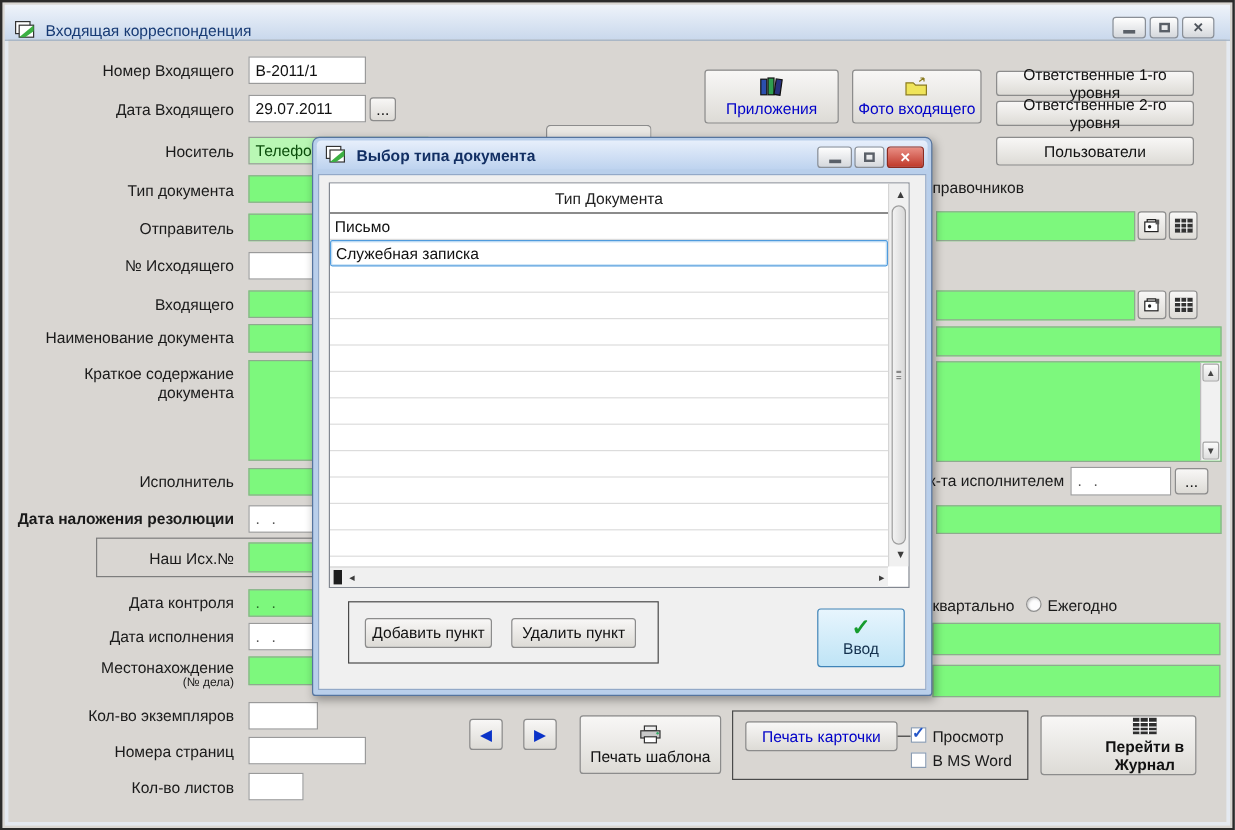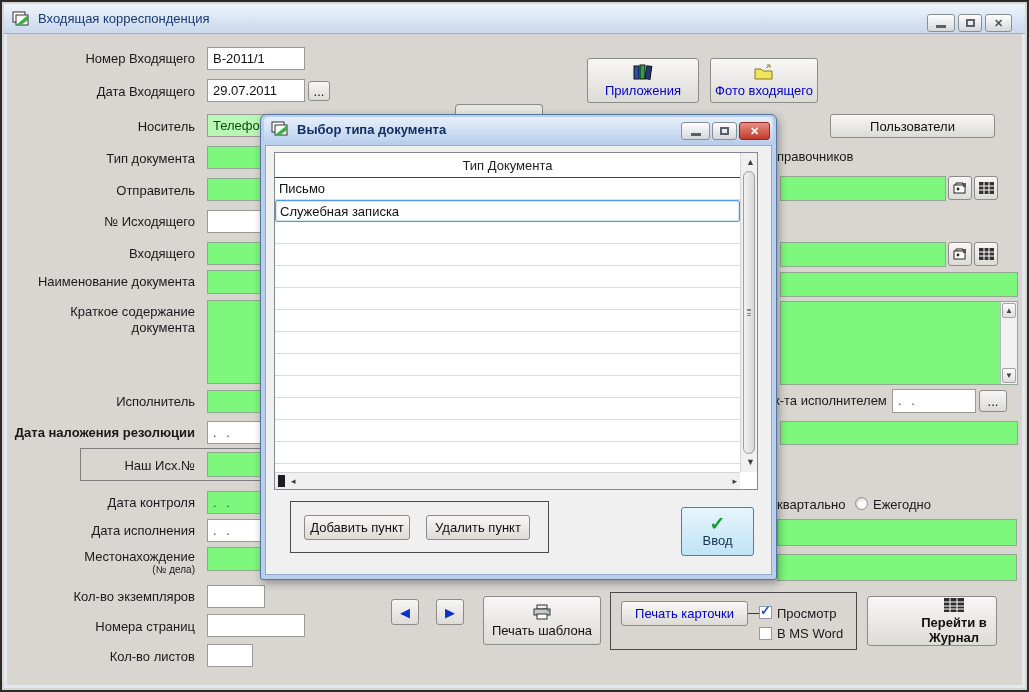--- a/index.html
+++ b/index.html
@@ -17,21 +17,21 @@
          border-radius:3px; font-size:13px; color:#111; display:flex; align-items:center;
          justify-content:center; text-align:center; cursor:default; }
   .btn.blue-text { color:#0000c8; }
   .btn.stack { flex-direction:column; gap:3px; }
   .dots { letter-spacing:3px; color:#555; }
   .groupbox { position:absolute; border:1px solid #7d7d7d; }
   .groupbox.dark { border-color:#4a4a4a; }
   
   .titlebar { position:absolute; left:2px; top:2px; right:2px; height:30px;
               background:linear-gradient(#eef3fa,#c9d8ec); border-bottom:1px solid #9fb0c4;
-              display:flex; align-items:center; }
+              display:flex; align-items:flex-end; }
   .titlebar .t { font-size:13px; color:#173a74; margin-left:8px; }
   .winbtn { position:absolute; border:1px solid #8a8f96; border-radius:3px;
             background:linear-gradient(#fefefe,#d5d8dc); display:flex; align-items:center;
             justify-content:center; font-size:10px; color:#4e545c; }
   .winbtn.close-red { background:linear-gradient(#e98e84,#c0392b); border-color:#8e2a1f; color:#fff; }
   .glyph-min { width:10px; height:3px; background:#5a6068; margin-top:6px; }
   .glyph-max { width:9px; height:8px; border:2px solid #5a6068; }
   .glyph-x { font-size:11px; font-weight:bold; }
   
   .dialog { position:absolute; left:258px; top:112px; width:517px; height:466px; z-index:10;
@@ -161,20 +161,22 @@
     </svg>
     <span>Приложения</span>
   </div>
   <div class="btn stack blue-text" style="left:708px; top:56px; width:108px; height:45px;">
     <svg class="icon" width="22" height="16" viewBox="0 0 22 16">
       <path d="M2 5 h6 l2 2 h9 v8 H2 Z" fill="#efe45a" stroke="#8a7b1f"></path>
       <path d="M13 4 L17 1 M17 1 l-3 0 M17 1 l0 3" stroke="#8a7b1f" fill="none"></path>
     </svg>
     <span>Фото входящего</span>
   </div>
+  <div class="btn" style="left:828px; top:57px;  width:165px; height:21px;">Ответственные 1-го уровня</div>
+  <div class="btn" style="left:828px; top:82px;  width:165px; height:21px;">Ответственные 2-го уровня</div>
   <div class="btn" style="left:828px; top:112px; width:165px; height:24px;">Пользователи</div>
 
   <div class="lbl" style="left:775px; top:147px; text-align:left;">правочников</div>
 
   <div class="fld green" style="left:778px; top:174px; width:166px; height:25px;"></div>
   <div class="btn" style="left:946px; top:174px; width:24px; height:24px;">
     <svg class="icon" width="14" height="14" viewBox="0 0 14 14">
         <rect x="1" y="4" width="11" height="8" fill="#fff" stroke="#222"></rect>
         <path d="M3 4 V2 h7 v2" fill="none" stroke="#222"></path>
         <circle cx="5" cy="8" r="1.4" fill="#222"></circle>

